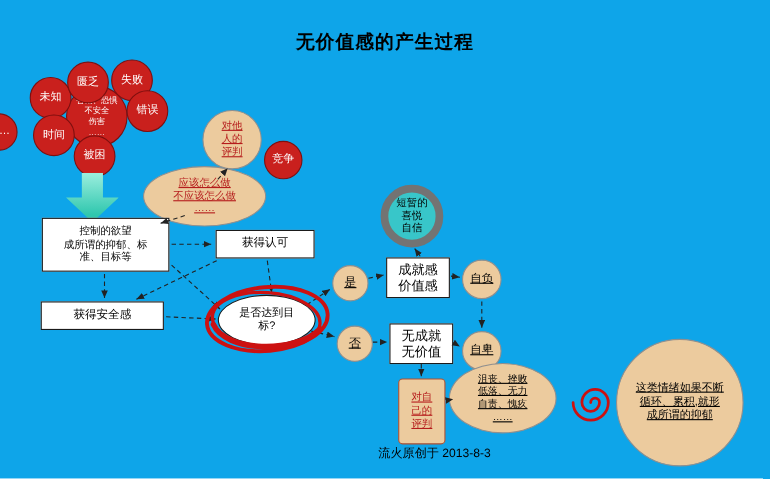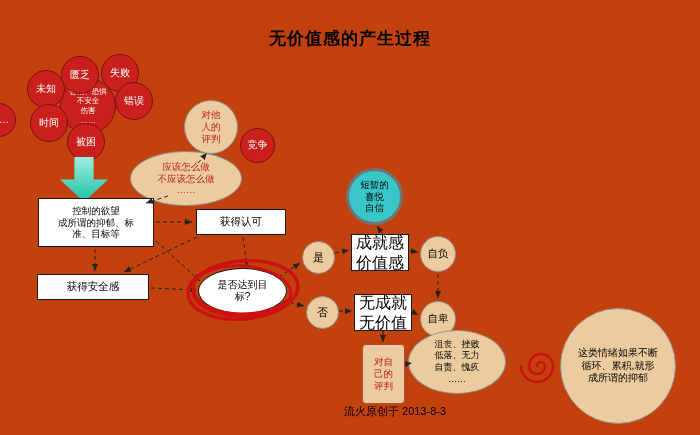--- a/index.html
+++ b/index.html
@@ -1,34 +1,34 @@
 <!DOCTYPE html>
 <html style="--red-bubble: #c9201d; --tan: #eccb9e; --cyan: #38c6c9; --teal-arrow: #2fc7ae; --marker-red: #cc1111;"><head>
 <meta charset="utf-8">
 <style>
   * { margin:0; padding:0; box-sizing:border-box; }
   html,body { background:#fff; }
   #canvas {
-    position:relative; width:700px; height:435px; background:#c2410c;
+    position:relative; width:700px; height:435px; background:#0ea5e9;
     overflow:hidden; font-family:"Liberation Sans", sans-serif; color:#000;
   }
   .title { position:absolute; top:27px; left:0; width:100%; text-align:center;
            font-size:17px; font-weight:bold; letter-spacing:1px; }
   .node { position:absolute; display:flex; align-items:center; justify-content:center;
           text-align:center; white-space:pre-line; line-height:1.25; }
   .ellipse { border-radius:50%; }
   .bubble { border-radius:50%; background:var(--red-bubble); border:1px solid #7e0f0f;
             color:#fff; font-size:10px; }
   .center-bubble { font-size:7.5px; line-height:1.3; }
-  .tan { background:var(--tan); border:1px solid #8f8f8f; }
+  .tan { background:var(--tan); border:1px solid #8f8f8f;text-decoration:underline; }
   .whitefill { background:#fff; border:1px solid #1a1a1a; }
-  .rect { background:#fff; border:1px solid #1a1a1a; font-size:16px; }
+  .rect { background:#fff; border:1px solid #1a1a1a; font-size:12px; }
   .redtext { color:#b51c1c; }
   .redfill { background:var(--red-bubble); border:1px solid #7e0f0f; color:#fff; }
-  .cyan { background:var(--cyan); border:3px solid #737373; }
+  .cyan { background:var(--cyan); border:7px solid #737373; }
   .teal-arrow { position:absolute;
     background:linear-gradient(180deg, #9ceede 0%, var(--teal-arrow) 85%);
     clip-path:polygon(30% 0, 70% 0, 70% 50%, 100% 50%, 50% 100%, 0 50%, 30% 50%); }
   svg.overlay { position:absolute; left:0; top:0; pointer-events:none; }
   .arrow { stroke:#222; stroke-width:1; fill:none; stroke-dasharray:4 3; }
   .solid { stroke-dasharray:none; }
   .red-ink { stroke:var(--marker-red); fill:none; stroke-linecap:round; }
   .footer { position:absolute; left:310px; top:404px; width:170px;
             text-align:center; font-size:11px; }
 </style>

